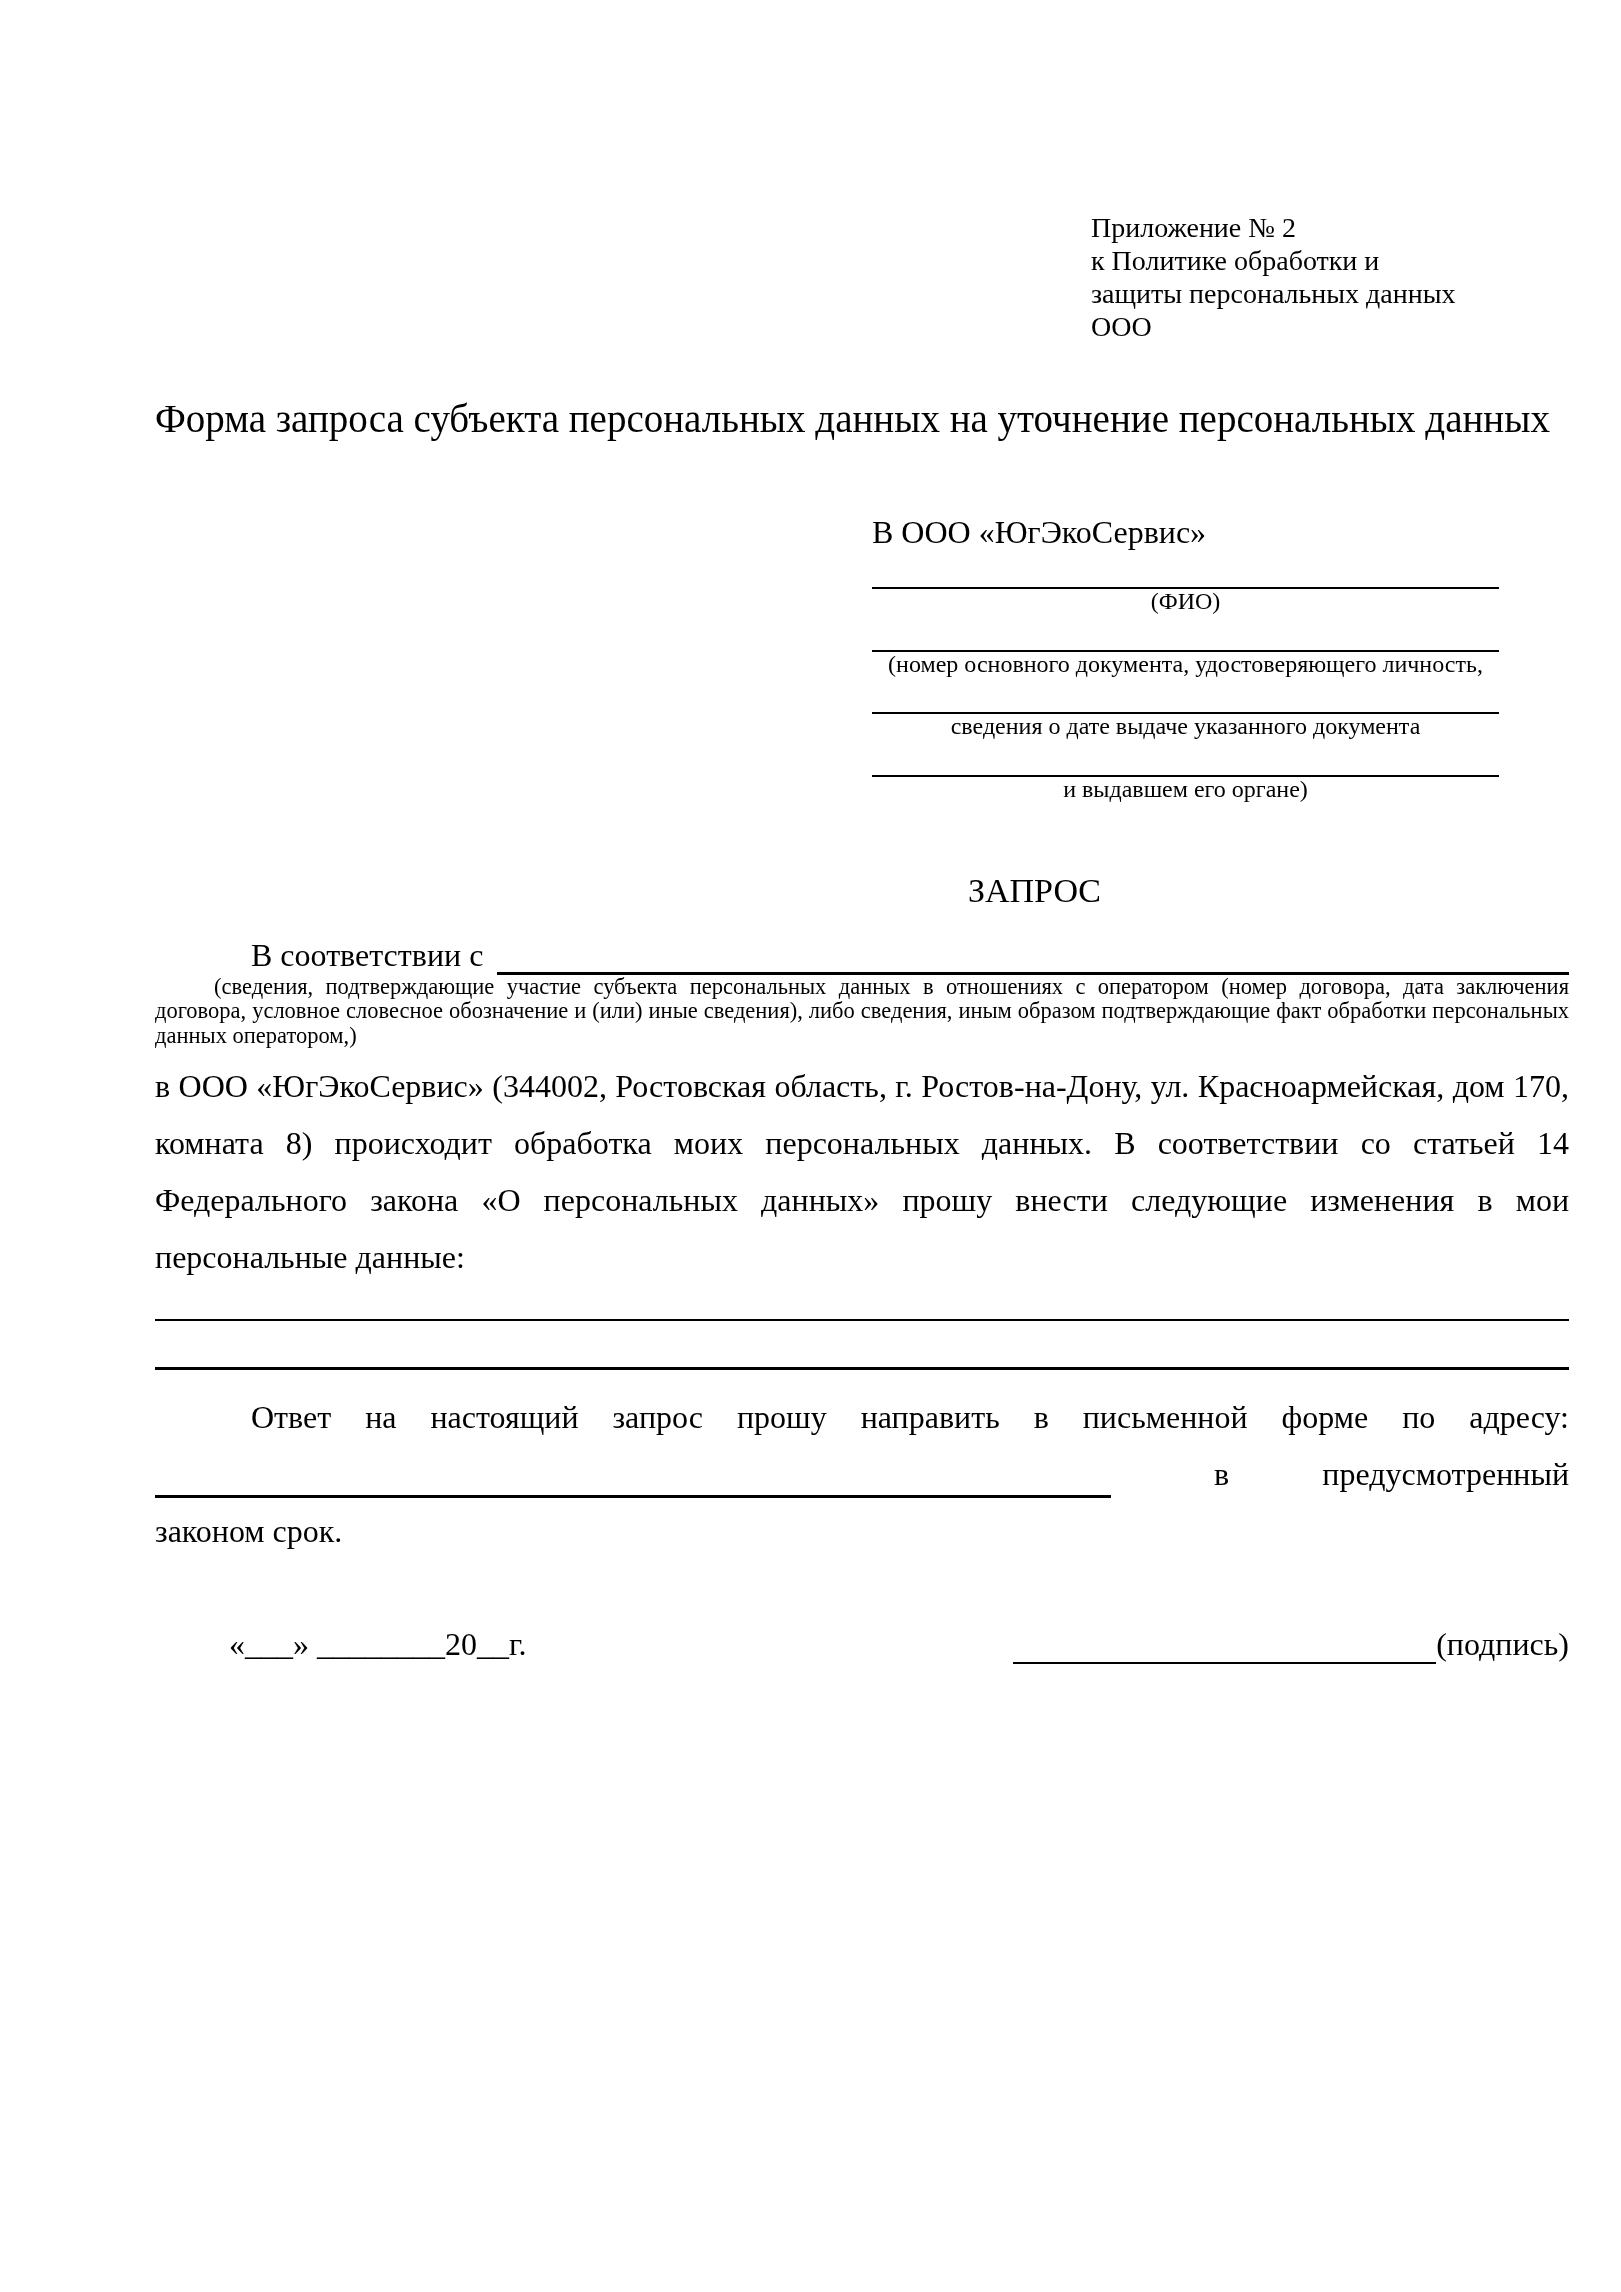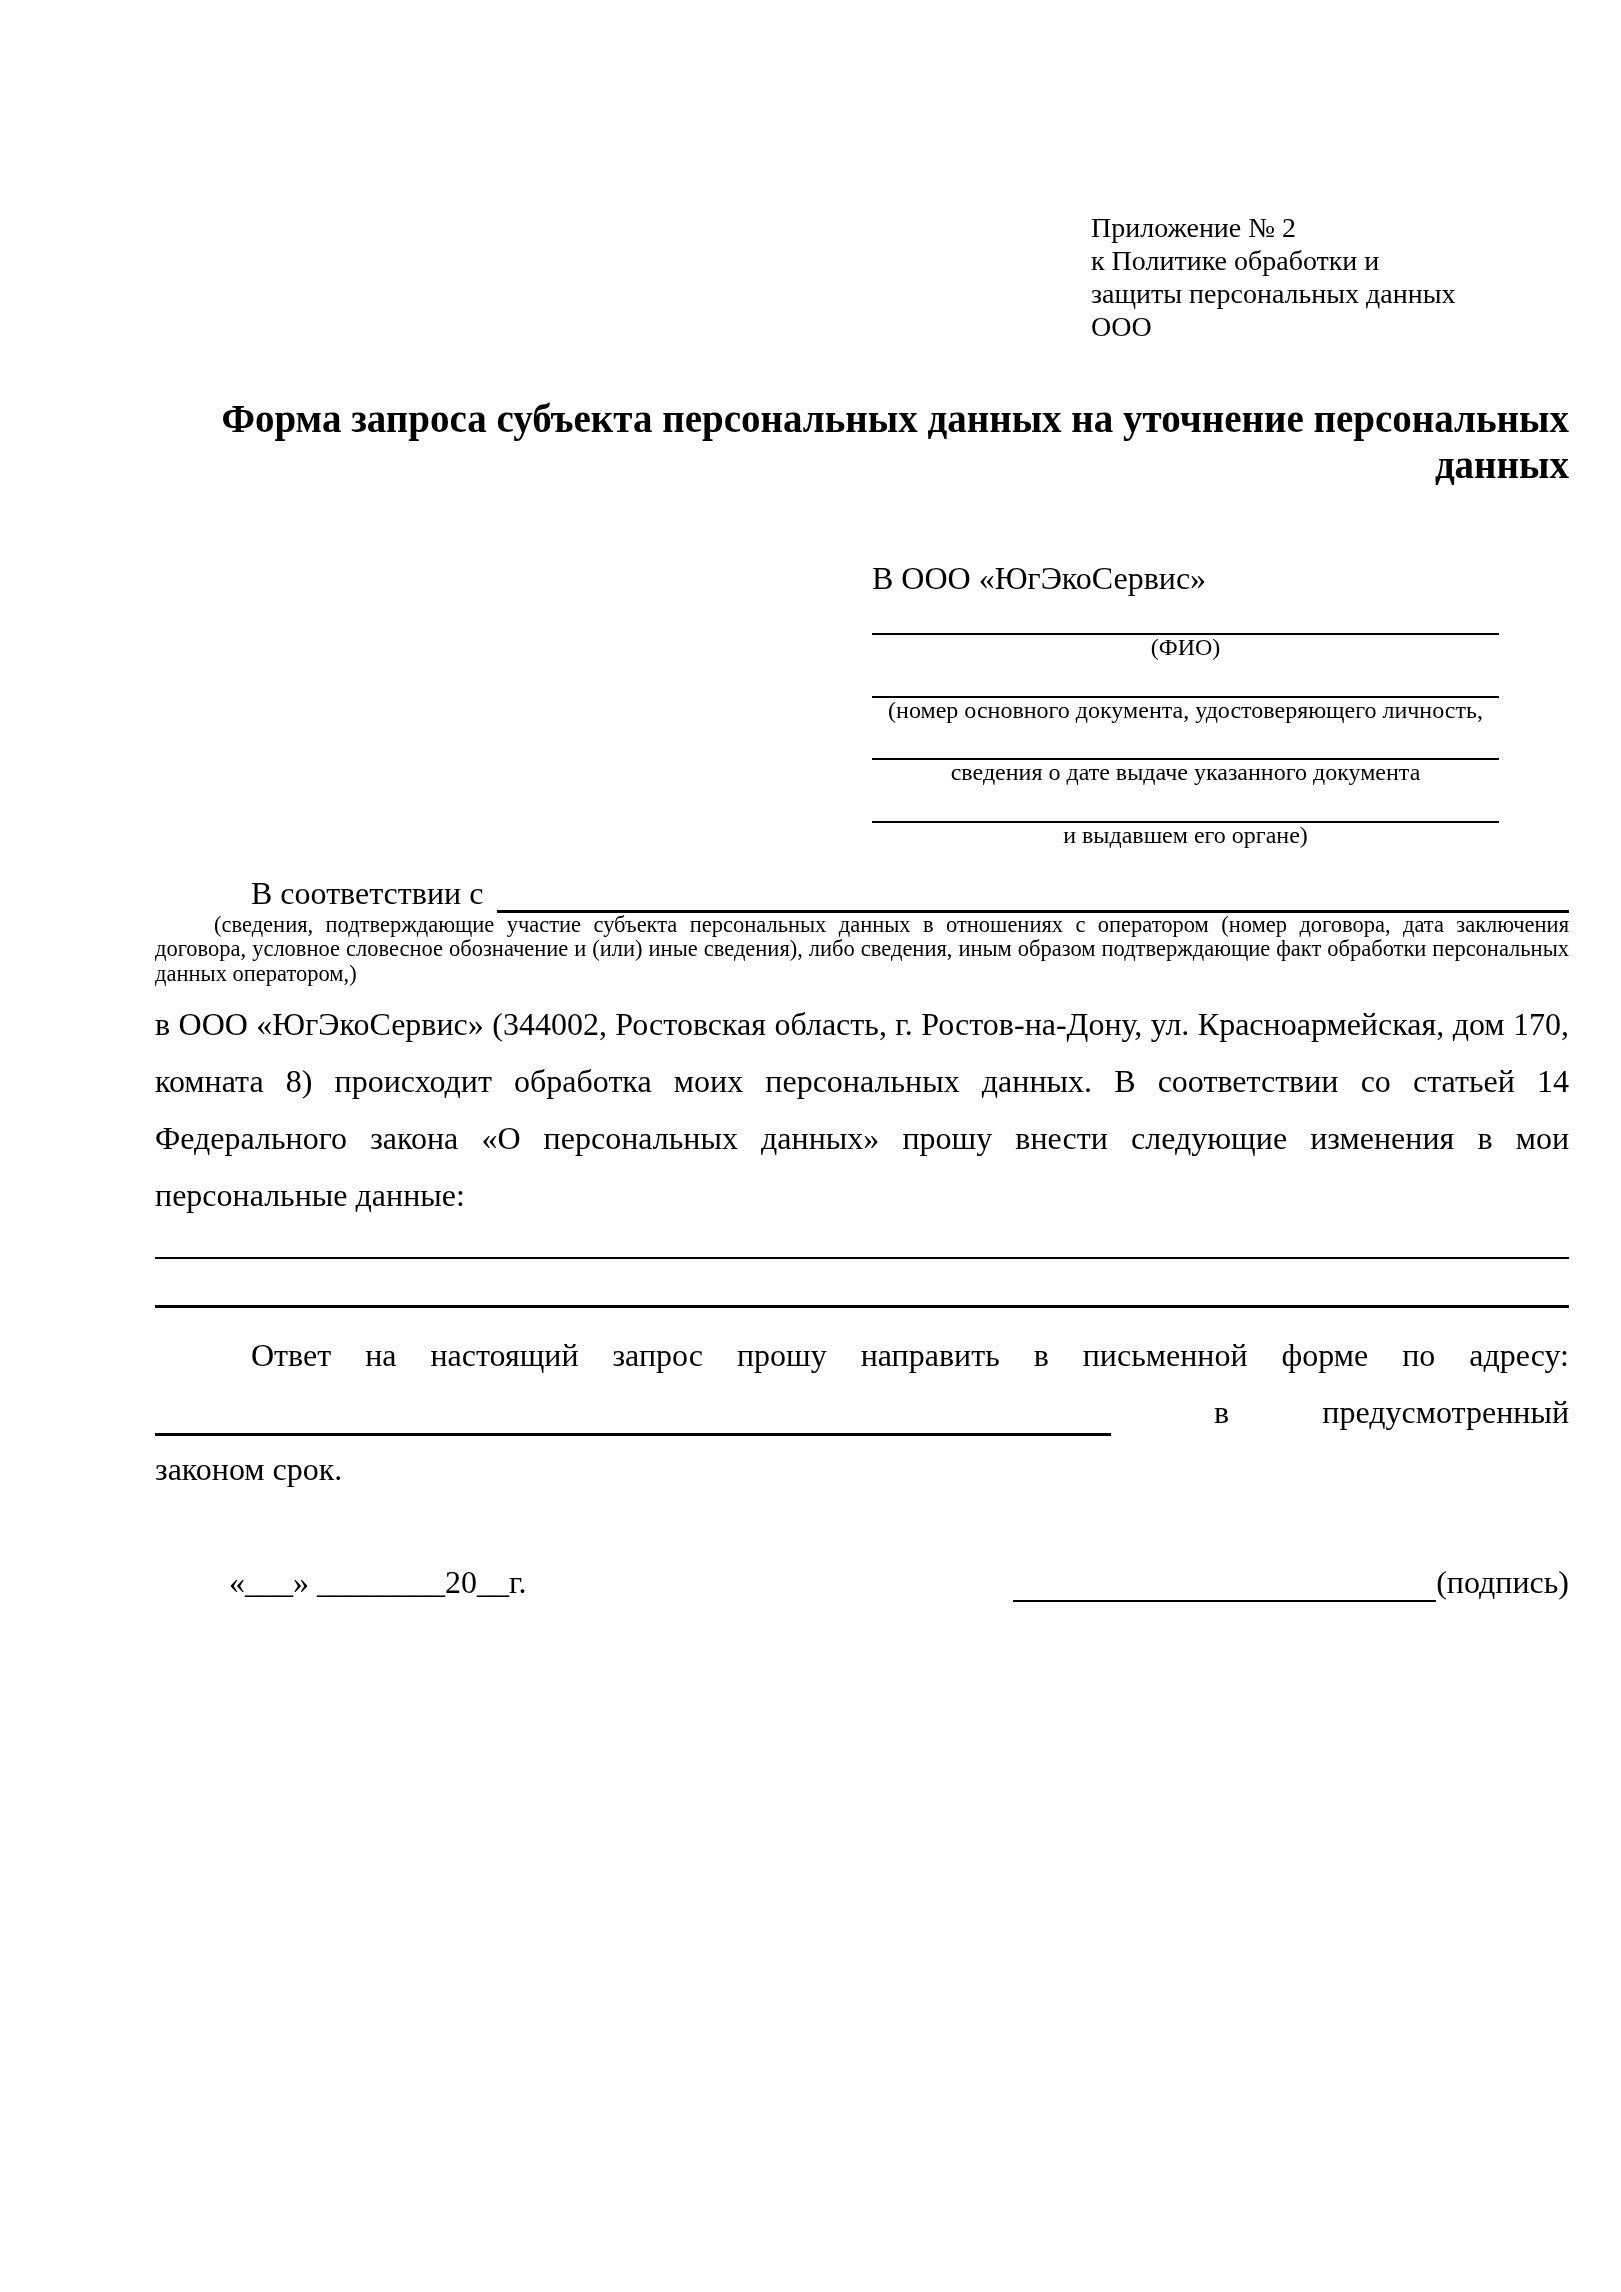--- a/index.html
+++ b/index.html
@@ -13,22 +13,22 @@
     overflow:hidden;
   }
   .content { padding:211px 52px 0 155px; width:100%; }
 
   
   .appendix { margin-left:936px; font-size:28px; line-height:33px; }
 
   
   .doc-title {
     margin-top:53px;
-    font-size:39px; font-weight:bold;
-    text-align:right; line-height:46px;
+    font-size:39px; font-weight:normal;
+    text-align:left; line-height:46px;
   }
 
   
   .addressee { margin-top:71px; margin-left:717px; width:627px; font-size:32px; }
   .addr-to { line-height:39px; }
   .addr-from { margin-top:19.6px; line-height:39px; }
   .fill-row { height:37px; border-bottom:2.9px solid #000; }
   .fill-caption { font-size:24px; line-height:25.5px; text-align:center; }
 
   
@@ -96,20 +96,21 @@
       <div class="fill-row"></div>
       <div class="fill-caption">(номер основного документа, удостоверяющего личность,</div>
 
       <div class="fill-row"></div>
       <div class="fill-caption">сведения о дате выдаче указанного документа</div>
 
       <div class="fill-row"></div>
       <div class="fill-caption">и выдавшем его органе)</div>
     </div>
 
+    <div class="request-heading">ЗАПРОС</div>
 
     <div class="intro-line">
       <span class="prefix">В соответствии с</span>
       <span class="fill-inline"></span>
     </div>
 
     <div class="intro-caption">(сведения, подтверждающие участие субъекта персональных данных в отношениях с оператором (номер договора, дата заключения договора, условное словесное обозначение и (или) иные сведения), либо сведения, иным образом подтверждающие факт обработки персональных данных оператором,)</div>
 
     <div class="main-paragraph">в ООО «ЮгЭкоСервис» (344002, Ростовская область, г. Ростов-на-Дону, ул. Красноармейская, дом 170, комната 8) происходит обработка моих персональных данных. В соответствии со статьей 14 Федерального закона «О персональных данных» прошу внести следующие изменения в мои персональные данные:</div>
 

